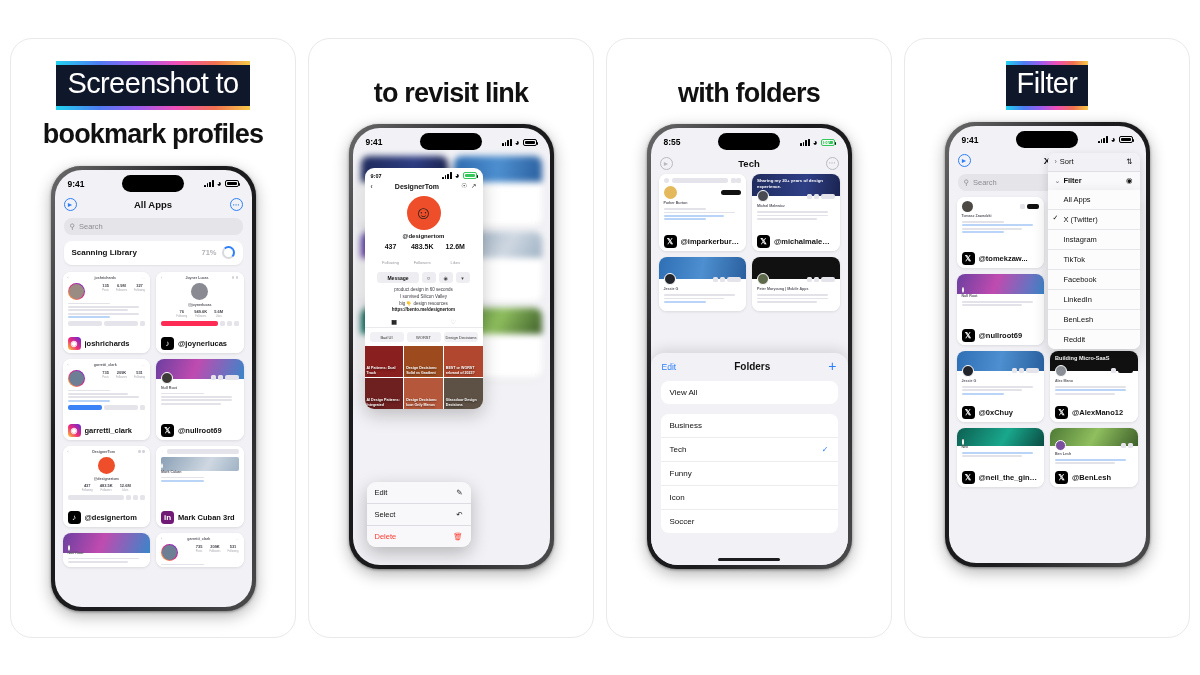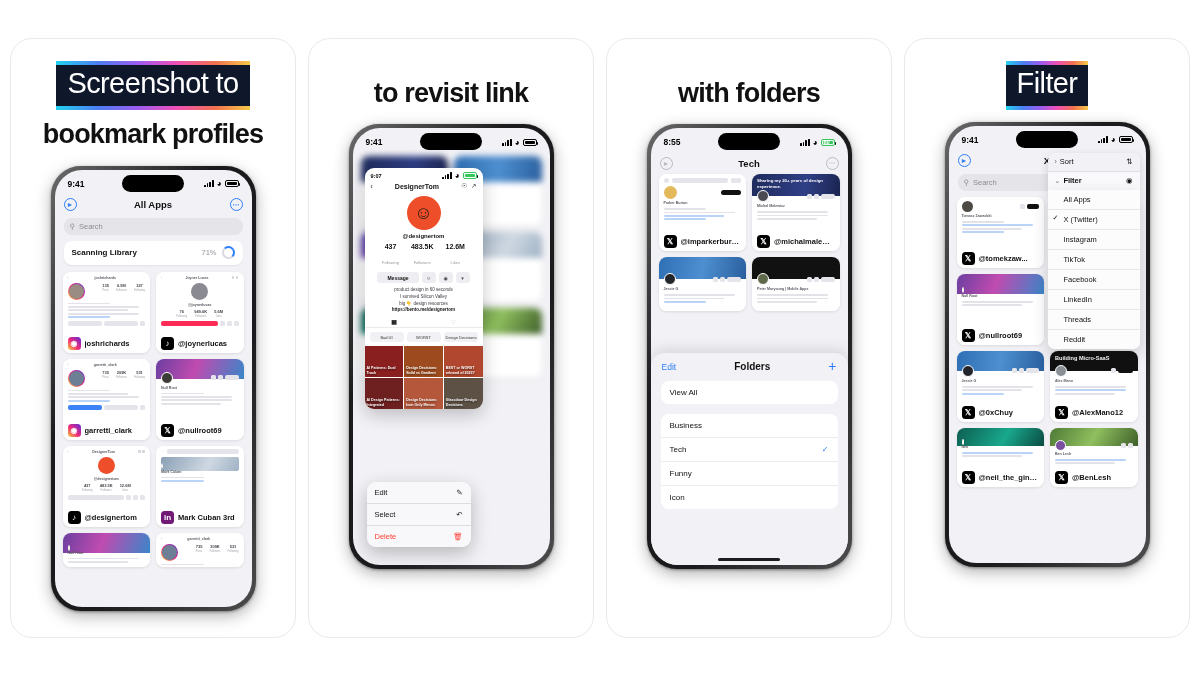--- a/index.html
+++ b/index.html
@@ -859,20 +859,23 @@
               <div class="srow">
                 <span>Tech</span>
                 <span class="check">✓</span>
               </div>
               <div class="srow">
                 <span>Funny</span>
               </div>
               <div class="srow">
                 <span>Icon</span>
               </div>
+              <div class="srow">
+                <span>Soccer</span>
+              </div>
             </div>
             <div class="homebar"></div>
           </div>
 
         </div>
       </div>
     </div>
   </div>
 
   <div class="panel">
@@ -1088,21 +1091,21 @@
               <div class="dd-item">
                 <span>TikTok</span>
               </div>
               <div class="dd-item">
                 <span>Facebook</span>
               </div>
               <div class="dd-item">
                 <span>LinkedIn</span>
               </div>
               <div class="dd-item">
-                <span>Threads</span>
+                <span>BenLesh</span>
               </div>
               <div class="dd-item">
                 <span>Reddit</span>
               </div>
             </div>
           </div>
 
         </div>
       </div>
     </div>

